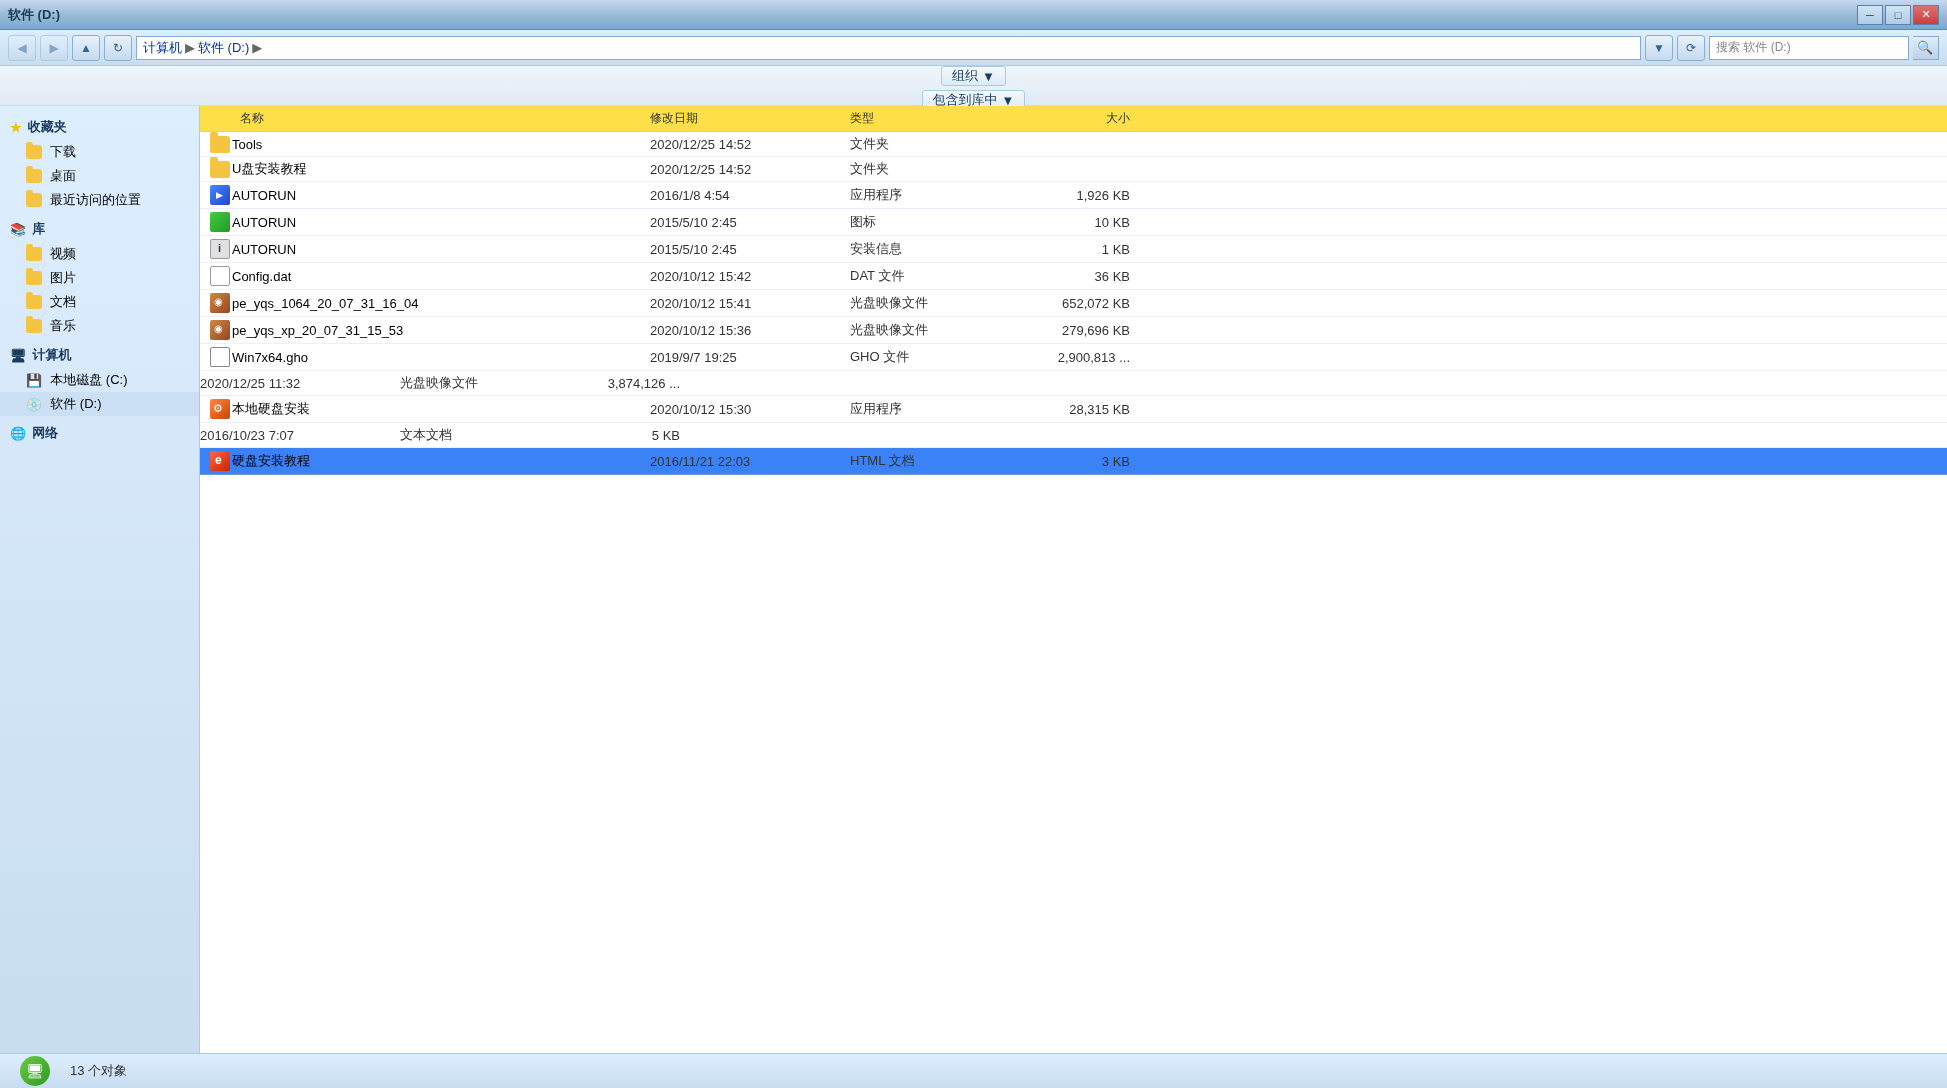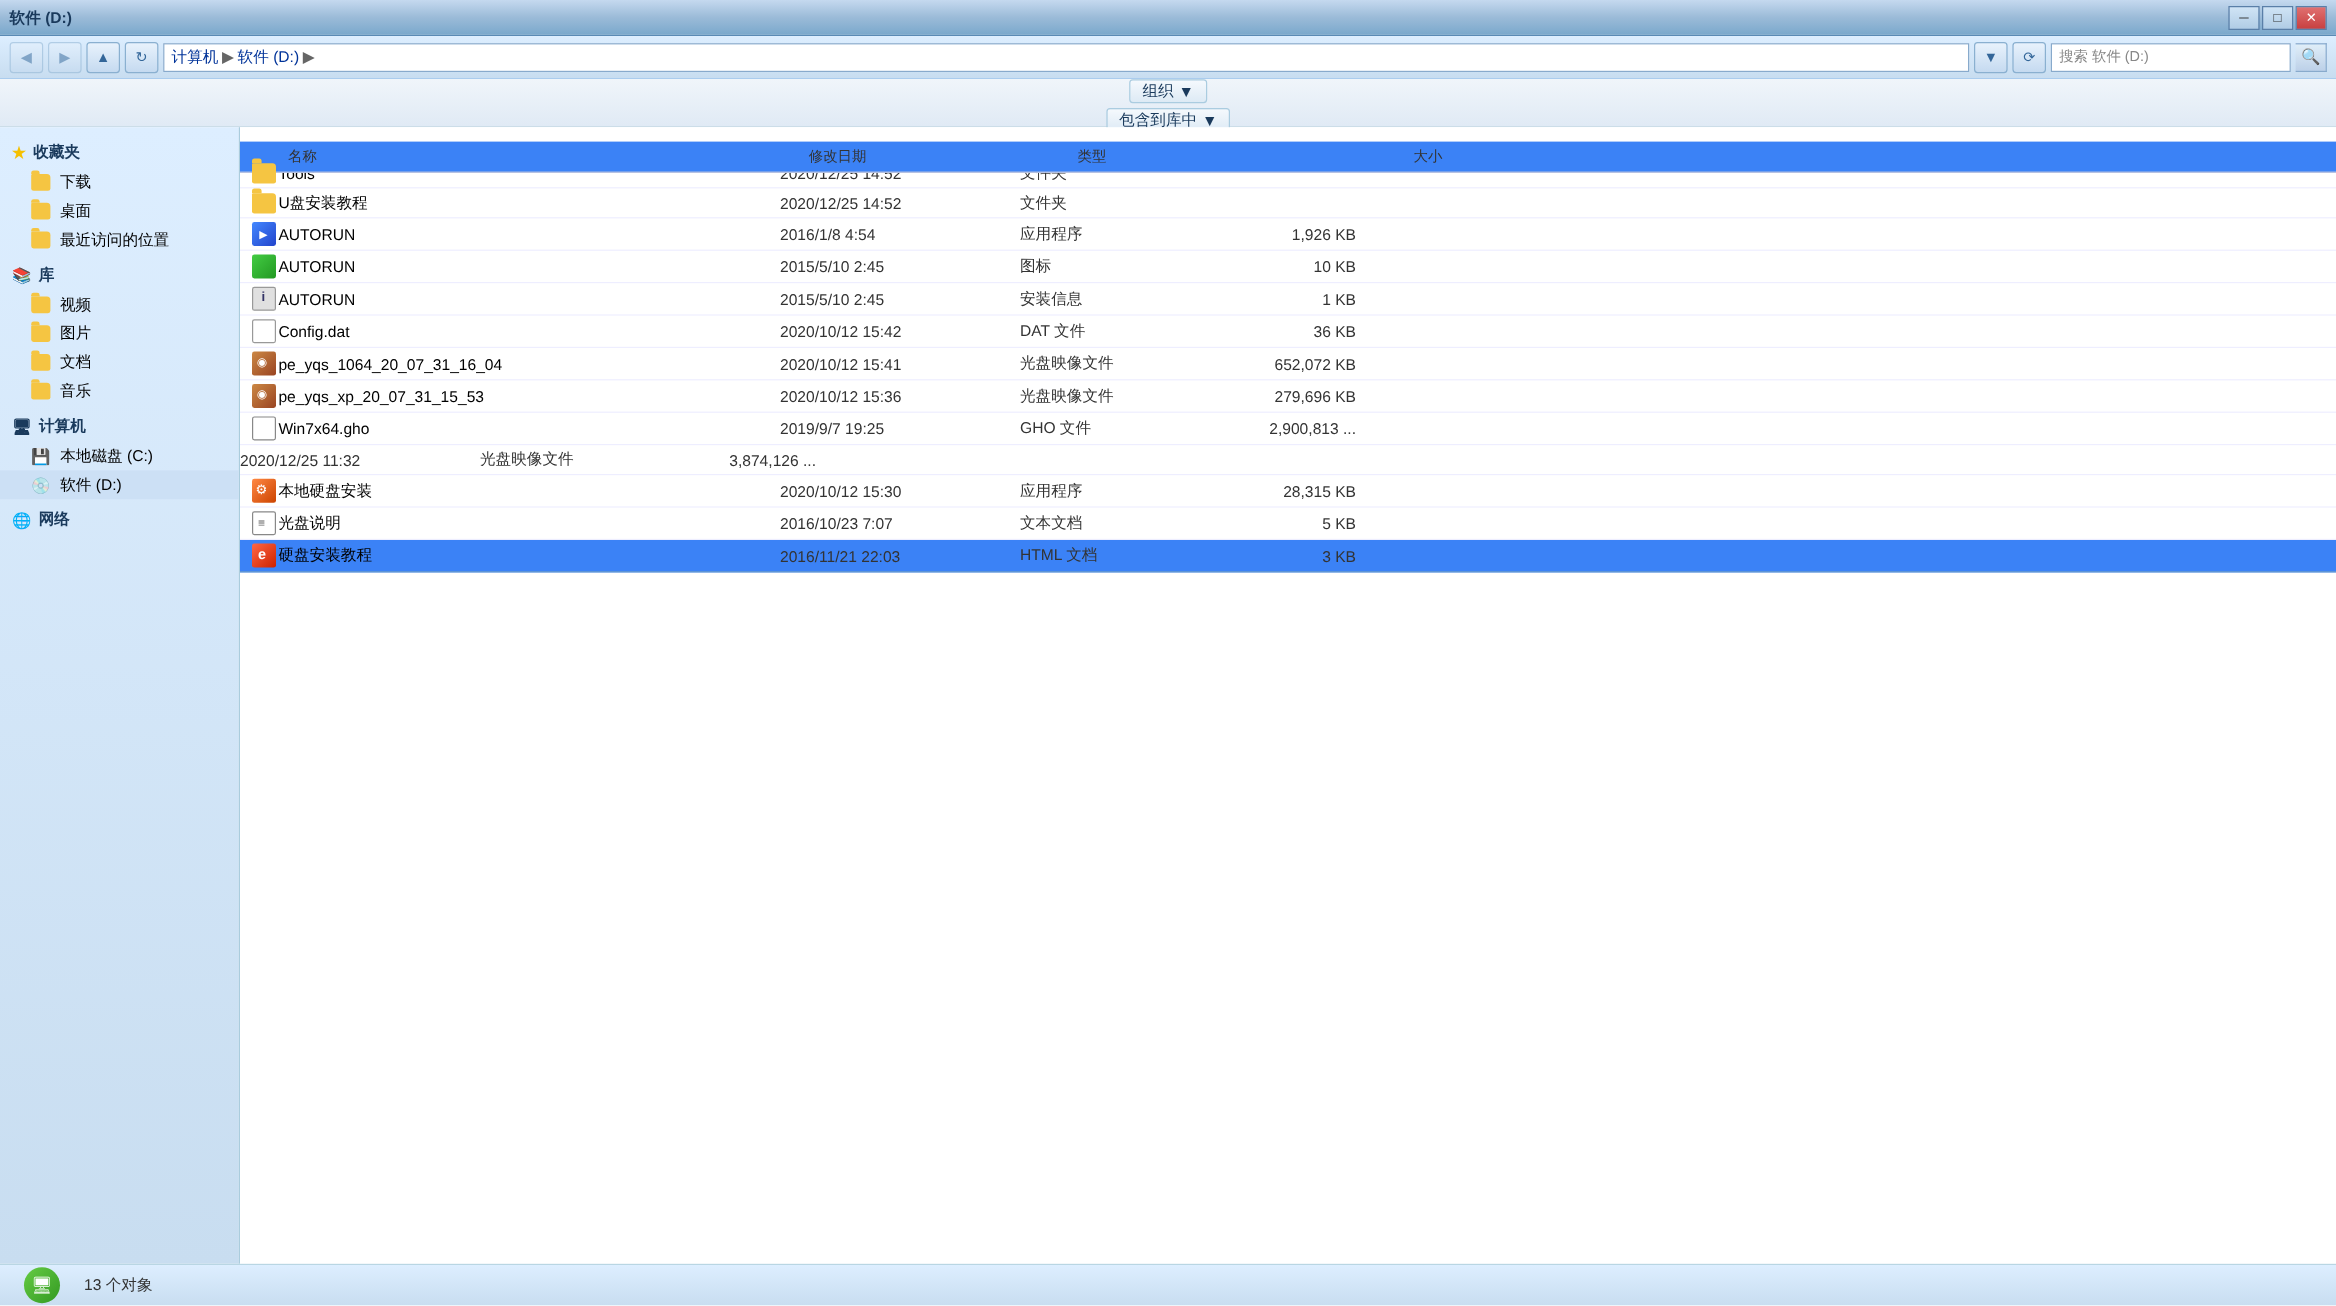--- a/index.html
+++ b/index.html
@@ -197,27 +197,26 @@
     
     .file-area {
       flex: 1;
       background: white;
       overflow-y: auto;
     }
     .file-list-header {
       display: flex;
       padding: 4px 0;
       border-bottom: 1px solid #ccd;
-      background: #3b82f6;
+      background: #fde047;
       font-size: 12px;
       color: #333;
       font-weight: normal;
       position: sticky;
-      top: 12px;
-      gap: 24px;
+      top: 0;
     }
     .col-name { width: 450px; padding-left: 40px; cursor: pointer; }
     .col-date { width: 200px; cursor: pointer; }
     .col-type { width: 160px; cursor: pointer; }
     .col-size { width: 140px; text-align: right; padding-right: 20px; cursor: pointer; }
     .file-row {
       display: flex;
       align-items: center;
       padding: 3px 0;
       border-bottom: 1px solid #eef;
@@ -582,24 +581,20 @@
         <div class="file-row">
     <div class="file-name-cell">
       <span class="icon-app"></span>
       <span>本地硬盘安装</span>
     </div>
     <div class="file-date-cell">2020/10/12 15:30</div>
     <div class="file-type-cell">应用程序</div>
     <div class="file-size-cell">28,315 KB</div>
   </div>
         <div class="file-row">
-    <div class="file-name-cell">
-      <span class="icon-txt"></span>
-      <span>光盘说明</span>
-    </div>
     <div class="file-date-cell">2016/10/23 7:07</div>
     <div class="file-type-cell">文本文档</div>
     <div class="file-size-cell">5 KB</div>
   </div>
         <div class="file-row selected">
     <div class="file-name-cell">
       <span class="icon-html"></span>
       <span>硬盘安装教程</span>
     </div>
     <div class="file-date-cell">2016/11/21 22:03</div>

